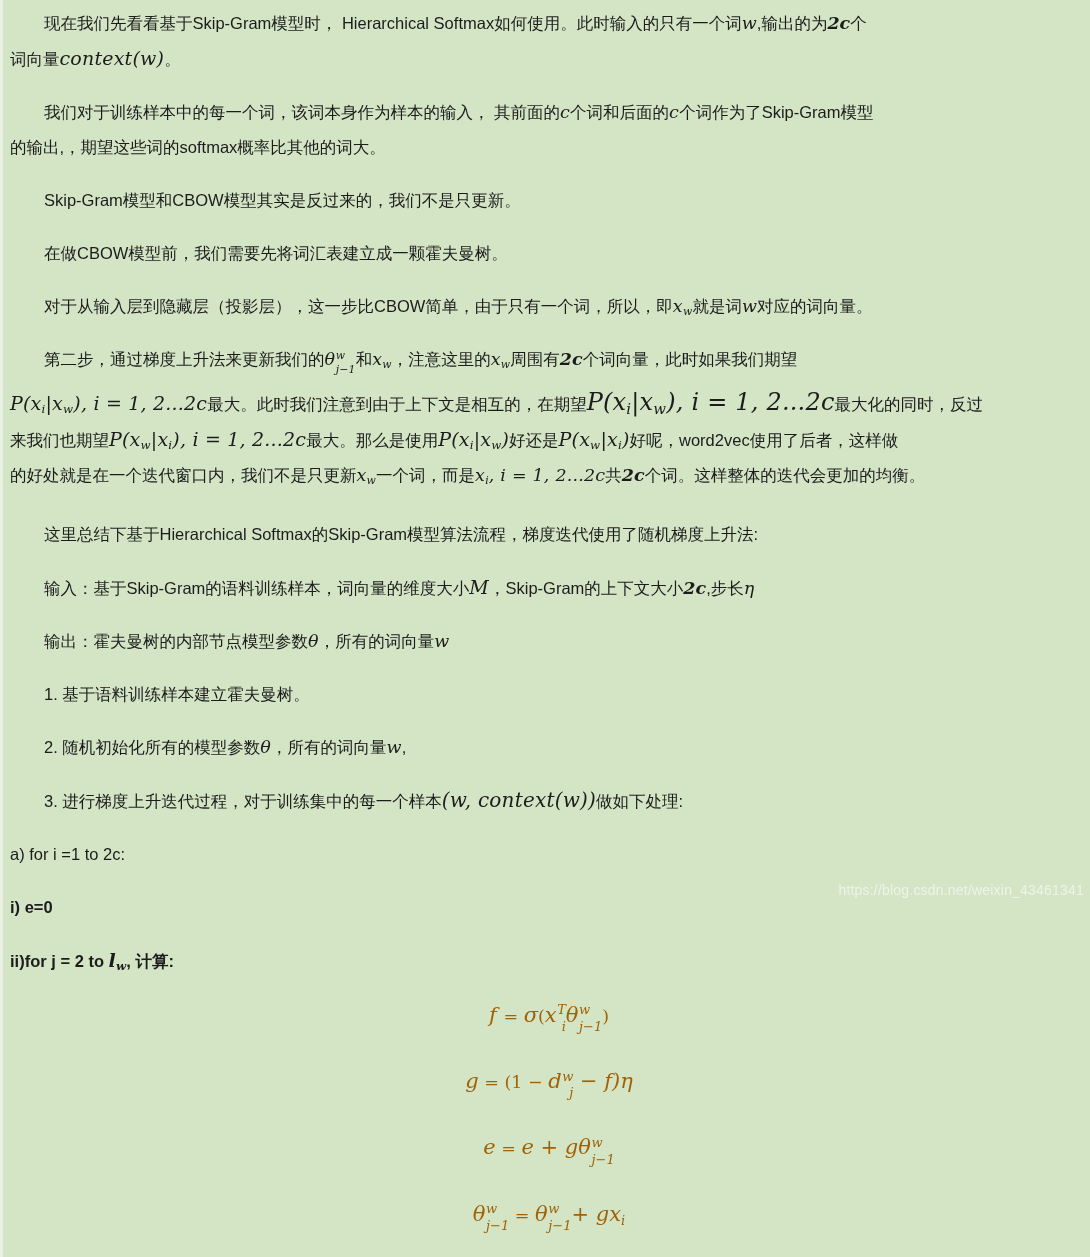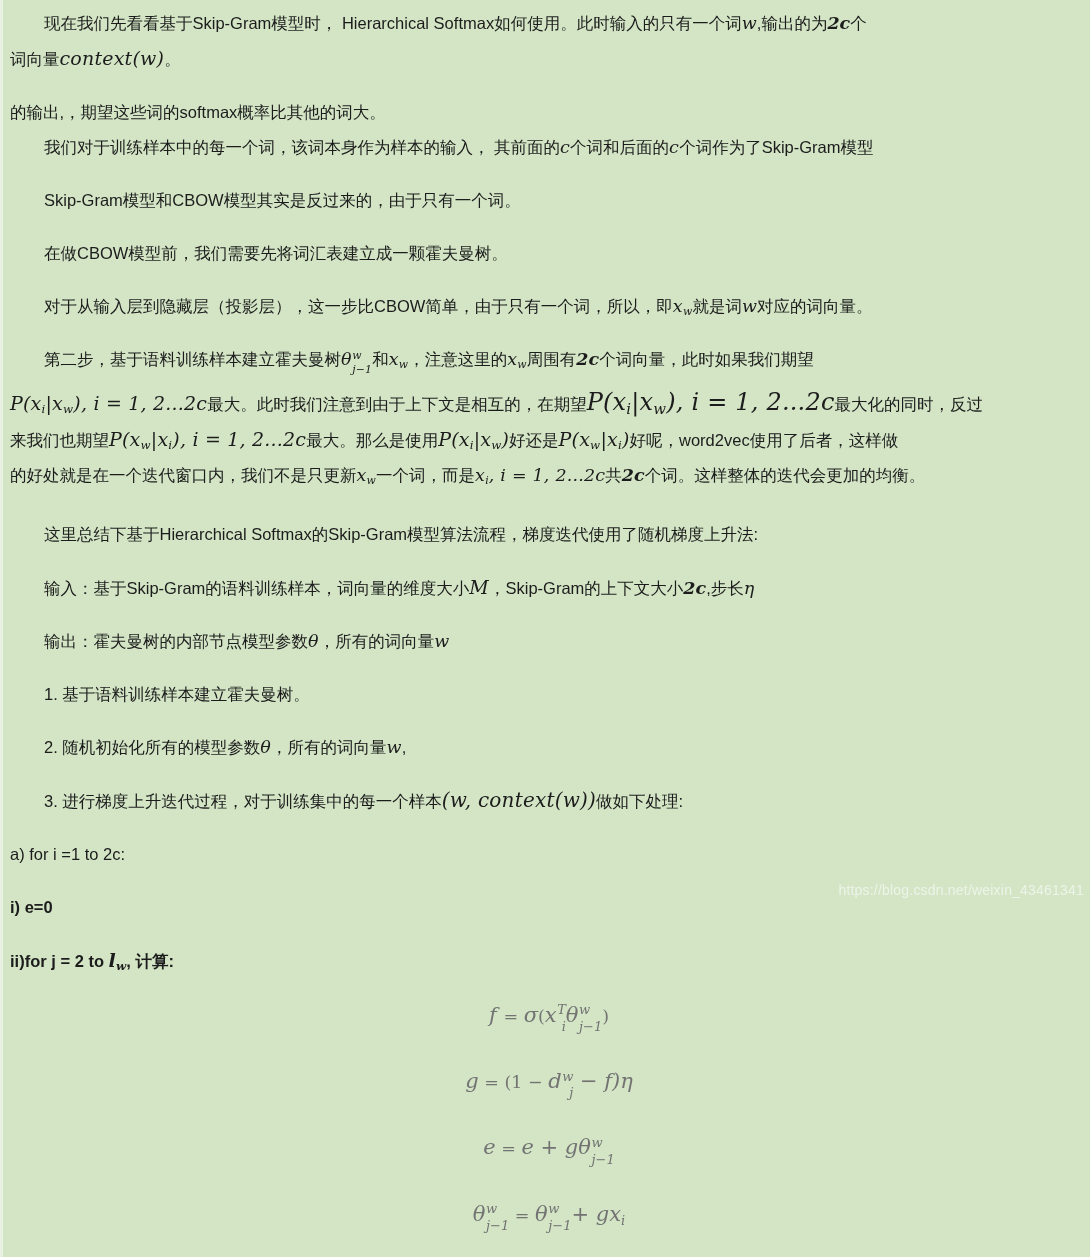--- a/index.html
+++ b/index.html
@@ -88,21 +88,21 @@
 
   .bigpara {
     font-size: 16.5px;
     line-height: 36px;
   }
   .eq {
     text-align: center;
     font-family: "DejaVu Serif", "Liberation Serif", serif;
     font-style: italic;
     font-size: 21px;
-    color: #737373;
+    color: #a16207;
     padding: 0;
     margin: 0;
   }
   .step { font-size: 16.5px; line-height: 35px; }
   .lvl1 { padding-left: 48px; }
   .lvl2 { padding-left: 84px; font-weight: bold; }
 
   .watermark {
     position: absolute;
     right: 6px;
@@ -126,47 +126,47 @@
 
     <p class="para">
       <span class="indent"></span><span>现在我们先看看基于Skip-Gram模型时， Hierarchical Softmax如何使用。此时输入的只有一个词</span><span class="m">w</span><span>,输出的为</span><span class="mb">2c</span><span>个</span>
     </p>
     <p class="para">
       <span>词向量</span><span class="m" style="font-size:19px">context(w)</span><span>。</span>
     </p>
 
     <div class="gap-sm"></div>
 
+    <p class="para">
+      <span class="indent"></span><span>我们对于训练样本中的每一个词，该词本身作为样本的输入， 其前面的</span><span class="m">c</span><span>个词和后面的</span><span class="m">c</span><span>个词作为了Skip-Gram模型</span>
+    </p>
     <p class="para">的输出,，期望这些词的softmax概率比其他的词大。</p>
-    <p class="para">
-      <span class="indent"></span><span>我们对于训练样本中的每一个词，该词本身作为样本的输入， 其前面的</span><span class="m">c</span><span>个词和后面的</span><span class="m">c</span><span>个词作为了Skip-Gram模型</span>
-    </p>
-
-    <div class="gap-sm"></div>
-
-    <p class="para">
-      <span class="indent"></span><span>Skip-Gram模型和CBOW模型其实是反过来的，由于只有一个词。</span>
+
+    <div class="gap-sm"></div>
+
+    <p class="para">
+      <span class="indent"></span><span>Skip-Gram模型和CBOW模型其实是反过来的，我们不是只更新。</span>
     </p>
 
     <div class="gap-sm"></div>
 
     <p class="para">
       <span class="indent"></span><span>在做CBOW模型前，我们需要先将词汇表建立成一颗霍夫曼树。</span>
     </p>
 
     <div class="gap-sm"></div>
 
     <p class="para">
       <span class="indent"></span><span>对于从输入层到隐藏层（投影层），这一步比CBOW简单，由于只有一个词，所以，即</span><span class="m"><span>x</span><sub>w</sub></span><span>就是词</span><span class="m">w</span><span>对应的词向量。</span>
     </p>
 
     <div class="gap-sm"></div>
 
     <p class="para bigpara">
-      <span class="indent"></span><span>第二步，基于语料训练样本建立霍夫曼树</span><span class="m"><span>θ</span><span class="ss">
+      <span class="indent"></span><span>第二步，通过梯度上升法来更新我们的</span><span class="m"><span>θ</span><span class="ss">
             <span class="up">w</span>
             <span class="dn">j−1</span>
           </span></span><span>和</span><span class="m"><span>x</span><sub>w</sub></span><span>，注意这里的</span><span class="m"><span>x</span><sub>w</sub></span><span>周围有</span><span class="mb">2c</span><span>个词向量，此时如果我们期望</span>
     </p>
 
     <p class="para bigpara">
       <span class="m" style="font-size:19px"><span>P(x</span><sub>i</sub><span>|x</span><sub>w</sub><span>), i = 1, 2...2c</span></span><span>最大。此时我们注意到由于上下文是相互的，在期望</span><span class="m" style="font-size:24px"><span>P(x</span><sub>i</sub><span>|x</span><sub>w</sub><span>), i = 1, 2...2c</span></span><span>最大化的同时，反过</span>
     </p>
 
     <p class="para bigpara">

